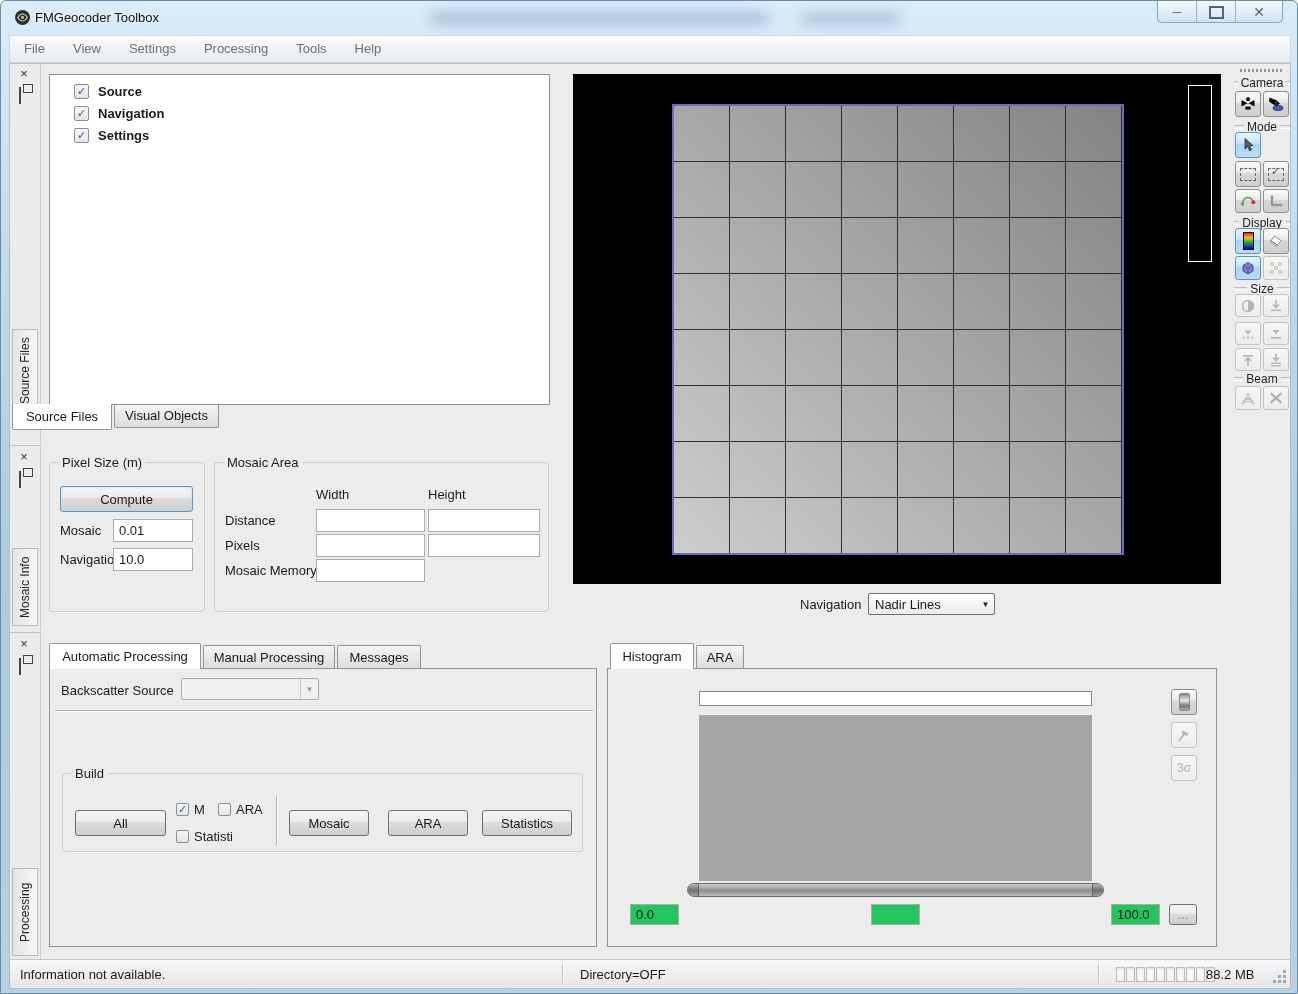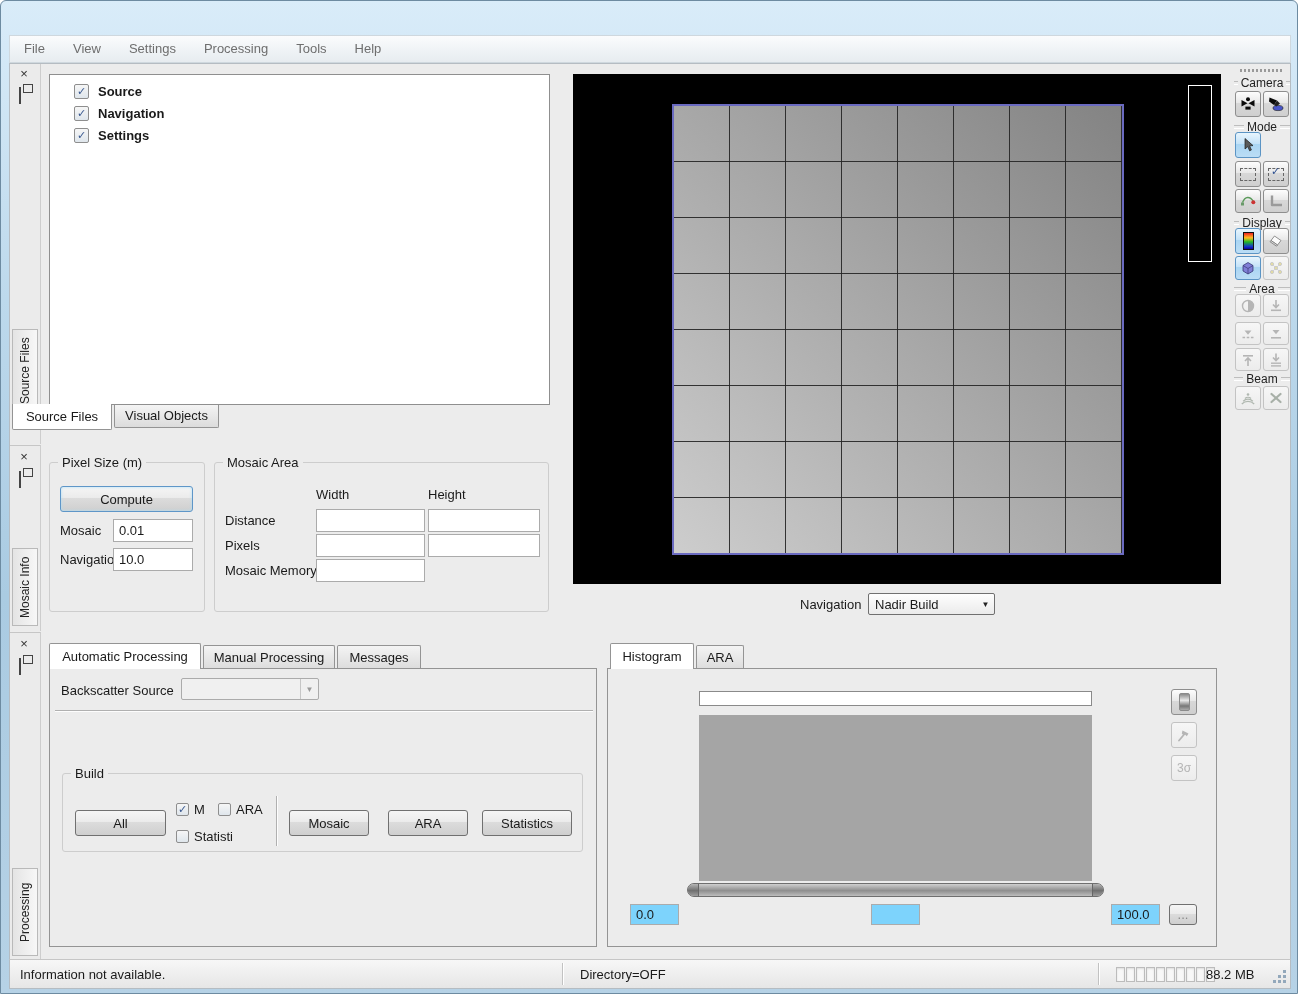--- a/index.html
+++ b/index.html
@@ -47,21 +47,21 @@
   .tab.bottom{border-top:none;border-radius:0 0 2px 2px;}
   .tab.active{background:#fff;z-index:3;}
   
   .group{border:1px solid #cdcdcd;border-radius:3px;}
   .legend{position:absolute;top:-8px;left:8px;background:#ececec;padding:0 4px;font-size:13px;color:#1a1a1a;}
   
   .btn{border:1px solid #707070;border-radius:3px;color:#1a1a1a;text-align:center;
     background:linear-gradient(#f5f5f5,#ebebeb 45%,#dcdcdc 46%,#cfcfcf);display:flex;align-items:center;justify-content:center;}
   .btn.def{border-color:#5e96c8;box-shadow:inset 0 0 3px #aee0f8;text-align:right;}
   .field{border:1px solid #ababab;background:#fff;font-family:inherit;font-size:13px;padding:0 5px;color:#1a1a1a;}
-  .field.gray{background:#7dd3fc;}
+  .field.gray{background:#22c55e;}
   .combo{border:1px solid #707070;border-radius:2px;background:linear-gradient(#fefefe,#ebebeb);
     display:flex;align-items:center;padding-left:6px;}
   .combo .arr{margin-left:auto;width:17px;height:100%;display:flex;align-items:center;justify-content:center;
     font-size:8px;color:#222;}
   .combo.dis{border-color:#ababab;background:#f0f0f0;}
   .combo.dis .arr{color:#9a9a9a;border-left:1px solid #c6c6c6;}
   .sep-h{height:2px;border-top:1px solid #b0b0b0;border-bottom:1px solid #fdfdfd;}
   .sep-v{width:2px;border-left:1px solid #b0b0b0;border-right:1px solid #fdfdfd;}
   
   .track{height:2px;background:#9c9c9c;box-shadow:0 1px 0 #fff;}
@@ -104,20 +104,43 @@
   .gauge-cell{width:7px;height:13px;border:1px solid #bcbcbc;background:#f8f8f8;box-shadow:inset 0 1px 2px #ddd;}
   .corner-grip{width:3px;height:3px;background:#93a8bb;
     box-shadow:-5px 0 #93a8bb,-10px 0 #93a8bb,0 -5px #93a8bb,0 -10px #93a8bb,-5px -5px #93a8bb;}
   svg{display:block;}
 </style>
 </head>
 <body>
 
 <div id="frame" class="f">
 
+  <div id="titlebar" class="f">
+    <span class="f" style="left:13px;top:8px;">
+      <svg width="17" height="17" viewBox="0 0 16 16">
+          <circle cx="8" cy="8" r="7" fill="#2c2c2c"></circle>
+          <path d="M3.5 8 C6 3.6,10 3.6,12.5 8 C10 12.4,6 12.4,3.5 8 Z" fill="none" stroke="#cdd6a6" stroke-width="1"></path>
+          <circle cx="8" cy="8" r="1.4" fill="#cdd6a6"></circle>
+        </svg>
+    </span>
+    <span class="f title-text">FMGeocoder Toolbox</span>
+    <span class="f redact" style="left:428px;top:10px;width:340px;height:15px;"></span>
+    <span class="f redact" style="left:800px;top:11px;width:100px;height:13px;"></span>
+    <div id="winbtns" class="f">
+      <span class="wbtn">
+          <span>─</span>
+        </span>
+      <span class="wbtn">
+          <span class="max-glyph"></span>
+        </span>
+      <span class="wbtn">
+          <span style="font-size:14px;">✕</span>
+        </span>
+    </div>
+  </div>
 
   <div id="menubar" class="f">
     <span class="menu-item">File</span>
     <span class="menu-item">View</span>
     <span class="menu-item">Settings</span>
     <span class="menu-item">Processing</span>
     <span class="menu-item">Tools</span>
     <span class="menu-item">Help</span>
   </div>
 
@@ -211,21 +234,21 @@
 
     </div>
 
     <div id="mapview" class="f">
       <div id="mapgrid" class="f"></div>
       <div id="cbar-outline" class="f"></div>
     </div>
 
     <span class="f" style="left:790px;top:533px;">Navigation</span>
     <div class="f combo" style="left:858px;top:529px;width:127px;height:22px;">
-      <span>Nadir Build</span>
+      <span>Nadir Lines</span>
       <span class="arr">▼</span>
     </div>
 
     <div class="f tab top active" style="left:600px;top:579px;width:84px;height:26px;line-height:26px;">Histogram</div>
     <div class="f tab top" style="left:686px;top:581px;width:48px;height:24px;line-height:24px;">ARA</div>
 
     <div class="f" style="left:597px;top:604px;width:610px;height:279px;border:1px solid #949494;background:#ececec;z-index:2;">
       <div id="hist-strip" class="f" style="left:91px;top:22px;width:393px;height:15px;"></div>
       <div id="hist-area" class="f" style="left:91px;top:46px;width:393px;height:166px;"></div>
       <div class="f range" style="left:79px;top:214px;width:417px;height:14px;">
@@ -322,21 +345,21 @@
             <path d="M4 4 L8 8 L12 4 M4 12 L8 8 L12 12" stroke="#bbb" fill="none"></path>
             <circle cx="4" cy="4" r="1.6" fill="#ddd060" stroke="#aaa"></circle>
             <circle cx="12" cy="4" r="1.6" fill="#ddd060" stroke="#aaa"></circle>
             <circle cx="8" cy="8" r="1.6" fill="#ddd060" stroke="#aaa"></circle>
             <circle cx="4" cy="12" r="1.6" fill="#ddd060" stroke="#aaa"></circle>
             <circle cx="12" cy="12" r="1.6" fill="#ddd060" stroke="#aaa"></circle>
           </svg>
       </div>
 
       <div class="f tsec" style="left:0;top:218px;">
-          <span>Area</span>
+          <span>Size</span>
         </div>
       <div class="f tbtn dis" style="left:1px;top:230px;height:23px;">
         <svg width="16" height="16" viewBox="0 0 16 16">
             <circle cx="8" cy="8" r="5.5" fill="none" stroke="#b5b5b5" stroke-width="1.4"></circle>
             <path d="M8 2.5 A5.5 5.5 0 0 1 8 13.5 Z" fill="#b5b5b5"></path>
           </svg>
       </div>
       <div class="f tbtn dis" style="left:29px;top:230px;height:23px;">
         <svg width="16" height="16" viewBox="0 0 16 16">
             <path d="M8 2 L8 9 M5 6.5 L8 9.5 L11 6.5" stroke="#b5b5b5" stroke-width="1.6" fill="none"></path>

